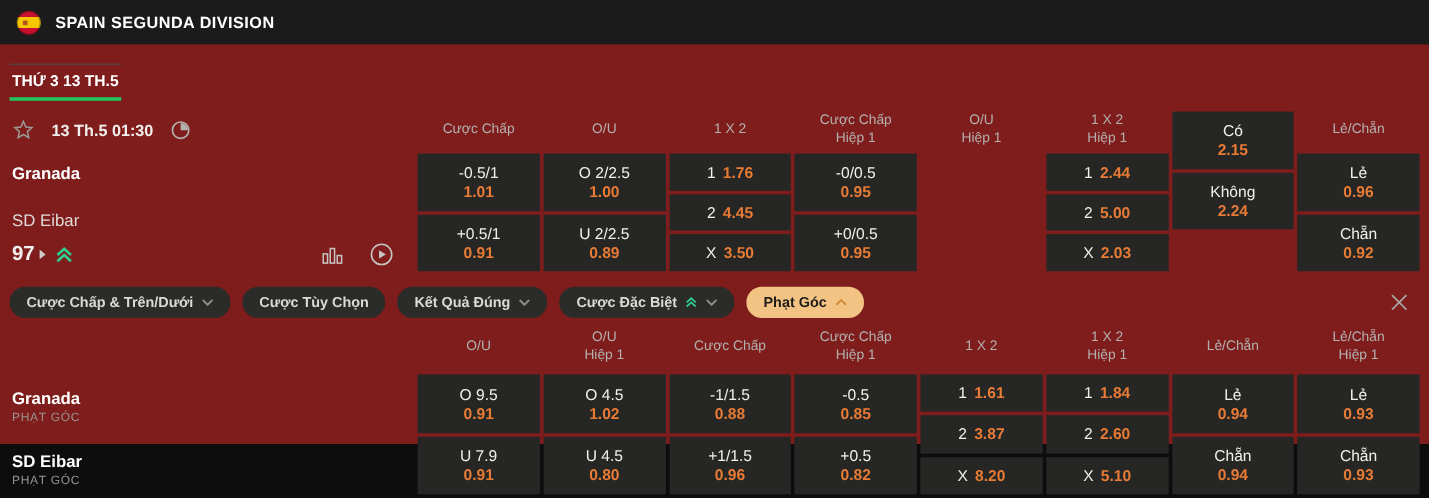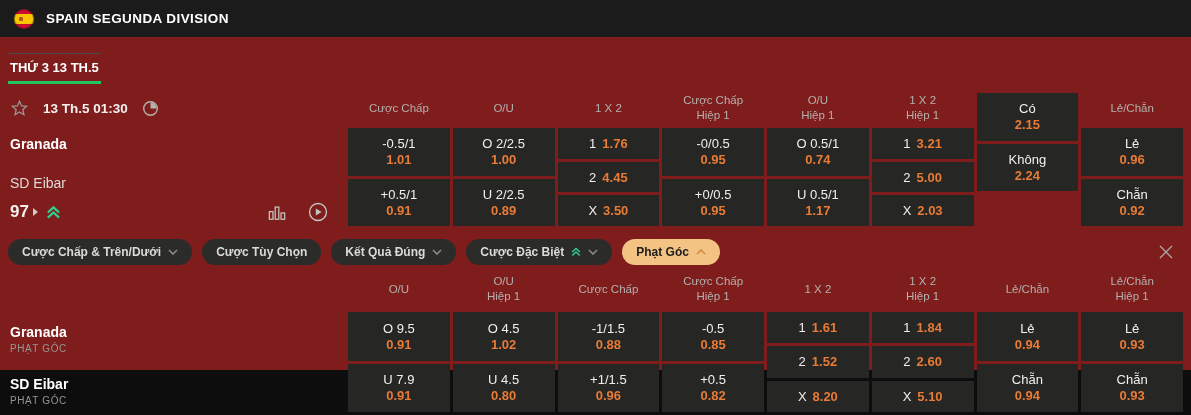--- a/index.html
+++ b/index.html
@@ -204,41 +204,31 @@
               <span class="odd">0.95</span>
             </div>
         </div>
       </div>
 
       <div class="market-col">
         <div class="col-header">
             <span>O/U</span>
             <span>Hiệp 1</span>
           </div>
-        <div class="cells h98">
-          <div class="cell">
-              <span class="lbl">O 0.5/1</span>
-              <span class="odd">0.74</span>
-            </div>
-          <div class="cell">
-              <span class="lbl">U 0.5/1</span>
-              <span class="odd">1.17</span>
-            </div>
-        </div>
       </div>
 
       <div class="market-col">
         <div class="col-header">
             <span>1 X 2</span>
             <span>Hiệp 1</span>
           </div>
         <div class="cells h98">
           <div class="cell row">
               <span class="lbl">1</span>
-              <span class="odd">3.21</span>
+              <span class="odd">2.44</span>
             </div>
           <div class="cell row">
               <span class="lbl">2</span>
               <span class="odd">5.00</span>
             </div>
           <div class="cell row">
               <span class="lbl">X</span>
               <span class="odd">2.03</span>
             </div>
         </div>
@@ -398,21 +388,21 @@
         <div class="col-header">
             <span>1 X 2</span>
           </div>
         <div class="cells h100">
           <div class="cell row">
               <span class="lbl">1</span>
               <span class="odd">1.61</span>
             </div>
           <div class="cell row">
               <span class="lbl">2</span>
-              <span class="odd">1.52</span>
+              <span class="odd">3.87</span>
             </div>
           <div class="cell row">
               <span class="lbl">X</span>
               <span class="odd">8.20</span>
             </div>
         </div>
       </div>
 
       <div class="market-col">
         <div class="col-header">

